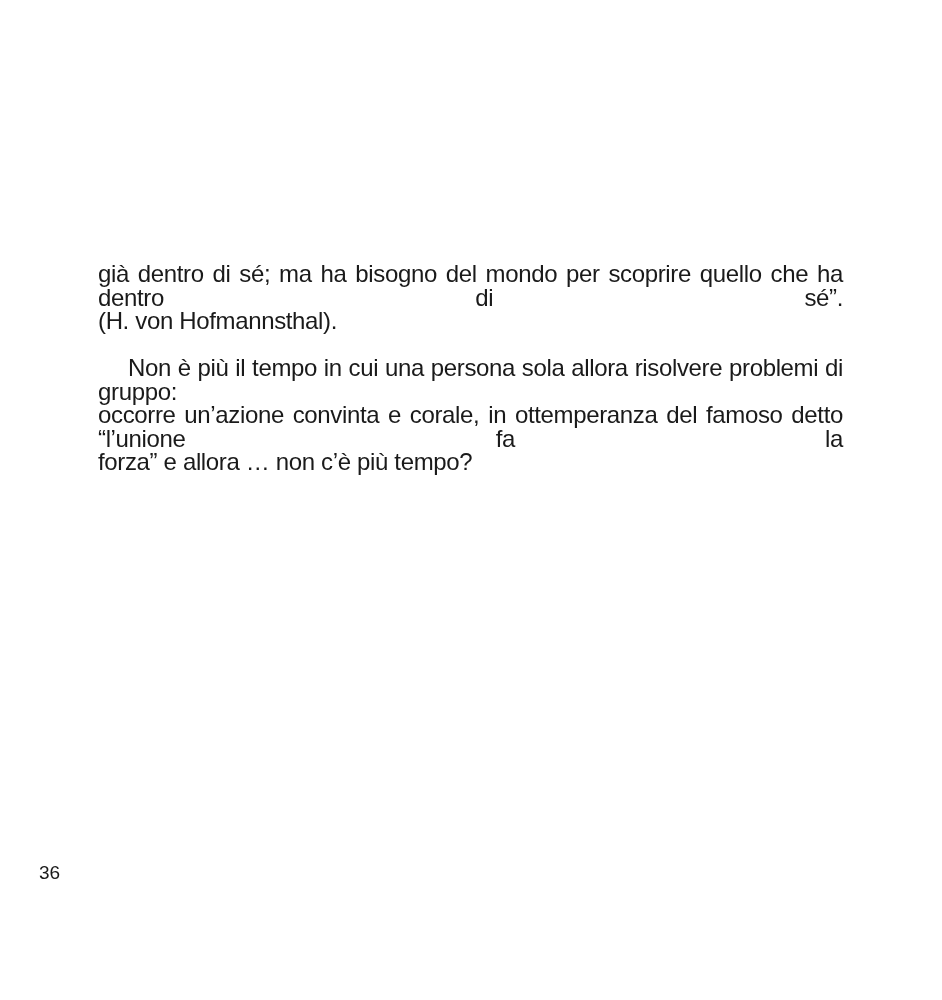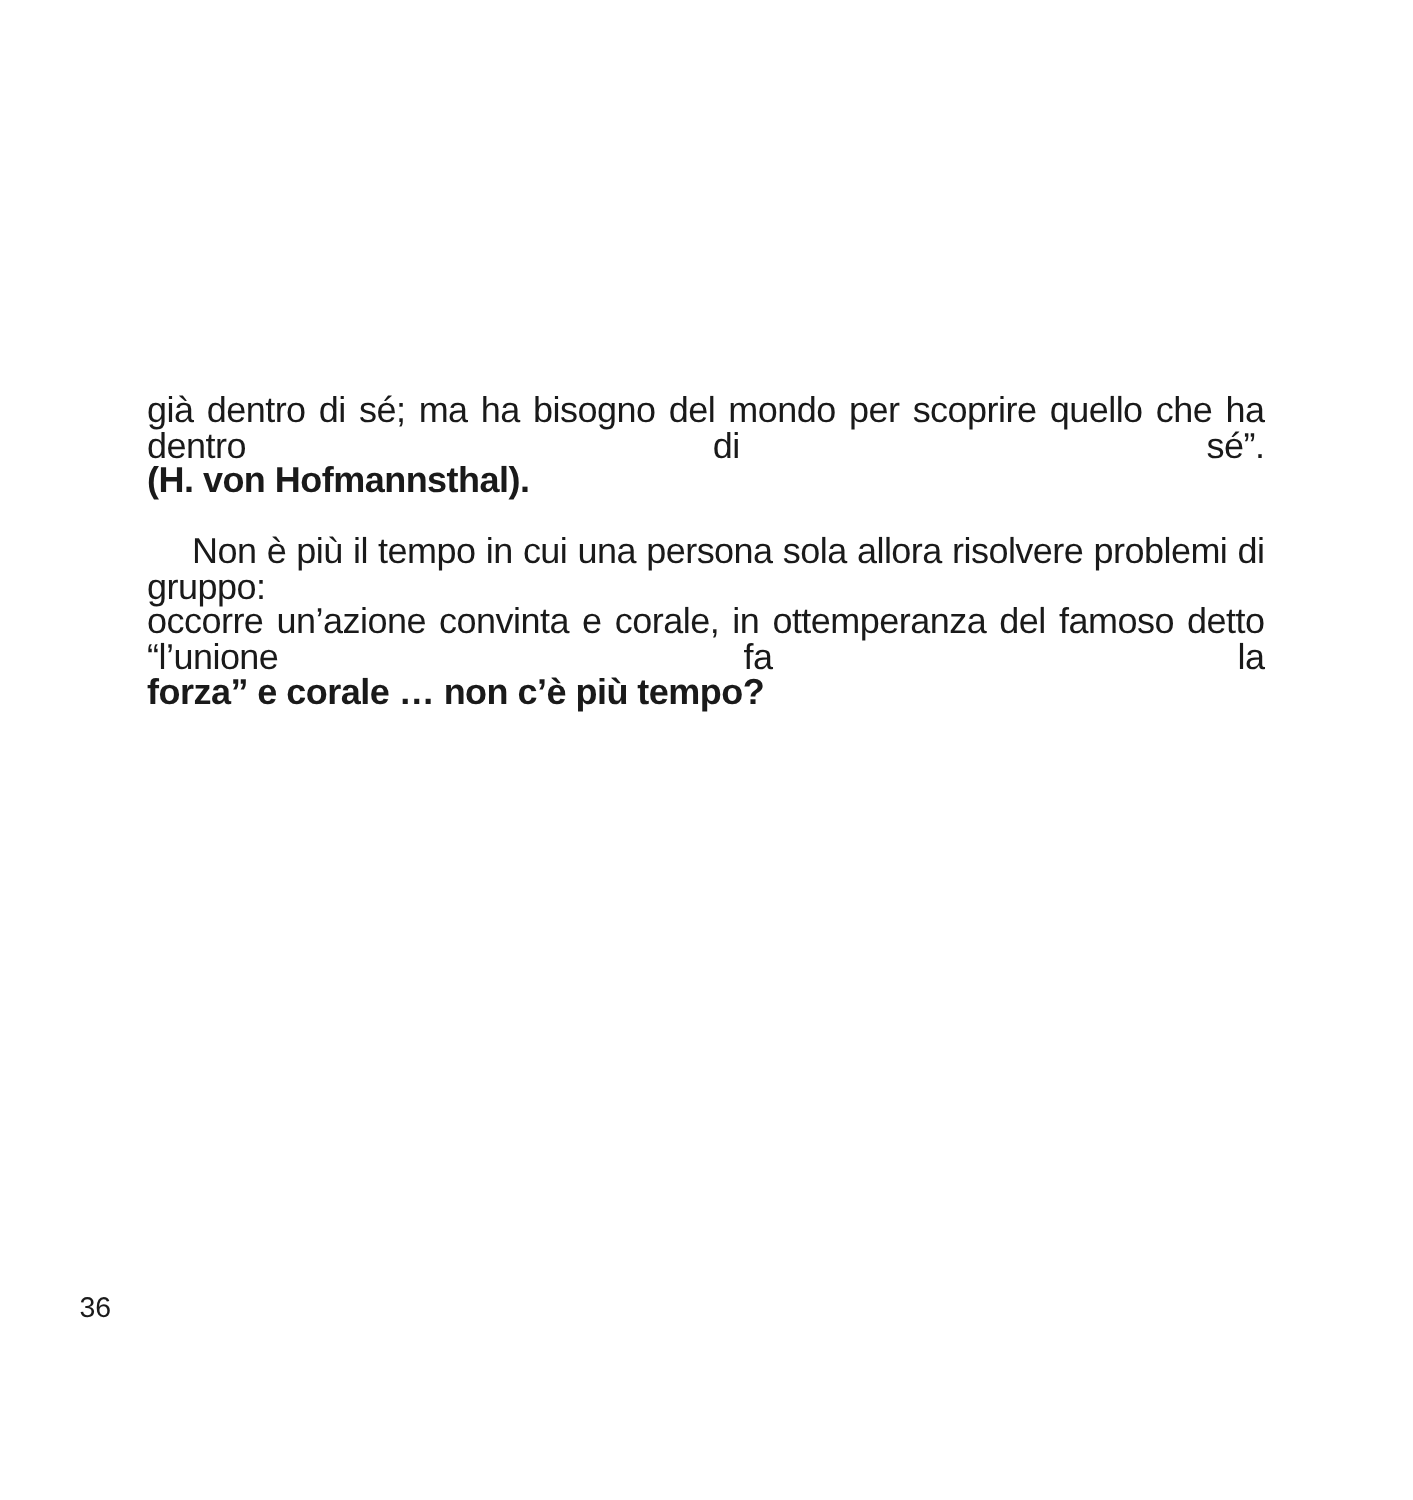--- a/index.html
+++ b/index.html
@@ -37,39 +37,38 @@
       height: 23.5px;
     }
     .line-justify {
       display: block;
       text-align: justify;
       text-align-last: justify;
     }
     .line-left {
       display: block;
       text-align: left;
-      font-weight: bold;
     }
     .page-number {
       position: absolute;
-      left: 53px;
+      left: 39px;
       top: 862px;
       font-size: 19px;
       line-height: 22px;
     }
   </style>
 </head>
 <body>
 
 <div class="page-text">
   <div class="para">
     <span class="line-justify">già dentro di sé; ma ha bisogno del mondo per scoprire quello che ha dentro di sé”.</span>
     <span class="line-left">(H. von Hofmannsthal).</span>
   </div>
   <div class="gap"></div>
   <div class="para indent">
     <span class="line-justify" style="text-indent:30px;">Non è più il tempo in cui una persona sola allora risolvere problemi di gruppo:</span>
     <span class="line-justify" style="text-indent:0;">occorre un’azione convinta e corale, in ottemperanza del famoso detto “l’unione fa la</span>
-    <span class="line-left" style="text-indent:0;">forza” e corale … non c’è più tempo?</span>
+    <span class="line-left" style="text-indent:0;">forza” e allora … non c’è più tempo?</span>
   </div>
 </div>
 
 <div class="page-number">36</div>
 
 </body></html>

